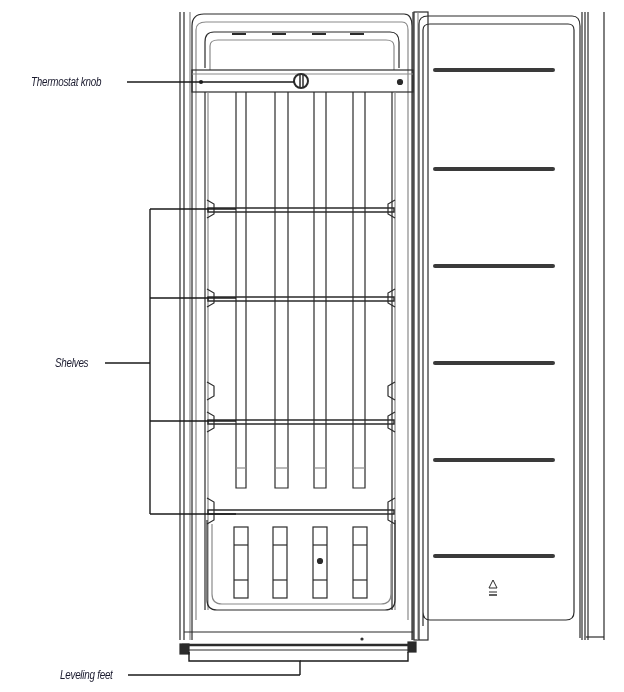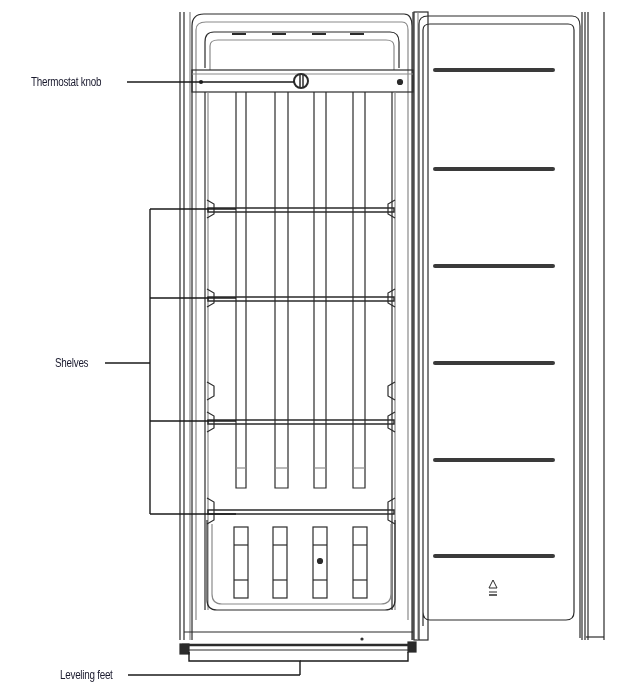--- a/index.html
+++ b/index.html
@@ -1,18 +1,18 @@
 <!DOCTYPE html>
 <html><head>
 <meta charset="utf-8">
 <style>
   html, body { margin: 0; padding: 0; background: #ffffff; }
   body { width: 624px; height: 692px; position: relative; overflow: hidden;
          font-family: "Liberation Sans", sans-serif; }
-  #stage { position: absolute; left: 0; top: 0; width: 624px; height: 692px; }
+  #stage { position: absolute; left: 0; top: 0; width: 624px; height: 692px; font-style: italic; }
   .label { position: absolute; font-family: "Liberation Sans", sans-serif; font-size: 12px;
            color: #1a1a2e; letter-spacing: -0.3px; white-space: nowrap; transform: scaleX(0.82);
            transform-origin: left center; line-height: 14px; }
   svg { position: absolute; left: 0; top: 0; }
 </style>
 </head>
 <body>
 
 <div id="stage">
 

